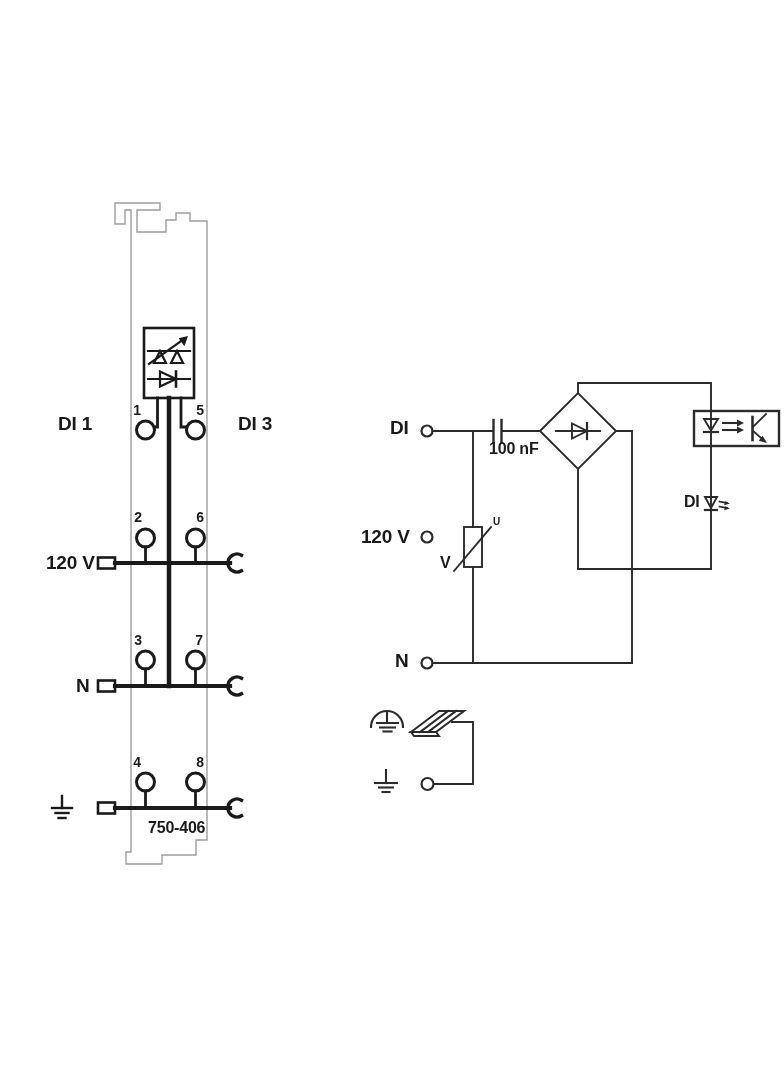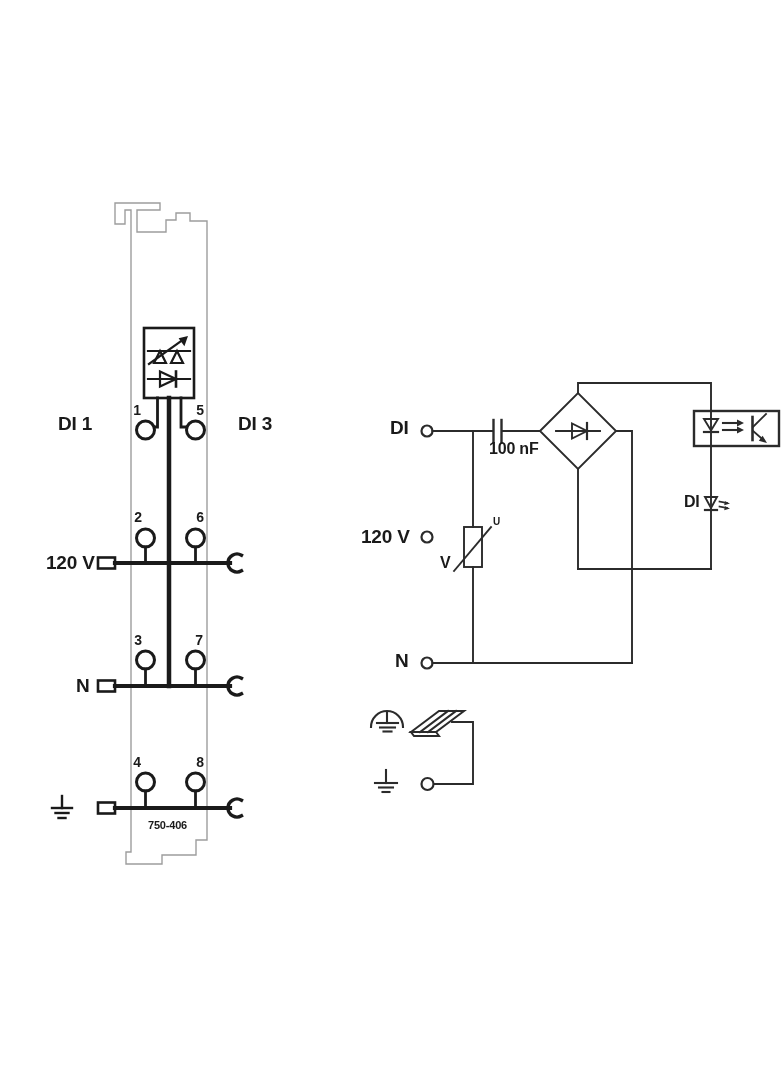--- a/index.html
+++ b/index.html
@@ -8,21 +8,21 @@
     font-family:"Liberation Sans","DejaVu Sans",sans-serif;overflow:hidden;
   }
   .canvas svg{position:absolute;left:0;top:0;}
   .lbl{
     position:absolute;color:#1a1a1a;font-weight:bold;line-height:1;
     white-space:nowrap;letter-spacing:-0.2px;
   }
   .num{width:14px;text-align:center;font-size:14px;}
   .s19{font-size:19px;}
   .s16{font-size:16px;text-align:center;}
-  .s14{font-size:11px;}
+  .s14{font-size:16px;}
   .s10{font-size:10px;font-weight:bold;}
 </style>
 </head>
 <body>
 
 <div class="canvas">
 
   <svg width="784" height="1066" viewBox="0 0 784 1066">
 
     <g fill="none" stroke="#9d9d9d" stroke-width="1.4">

